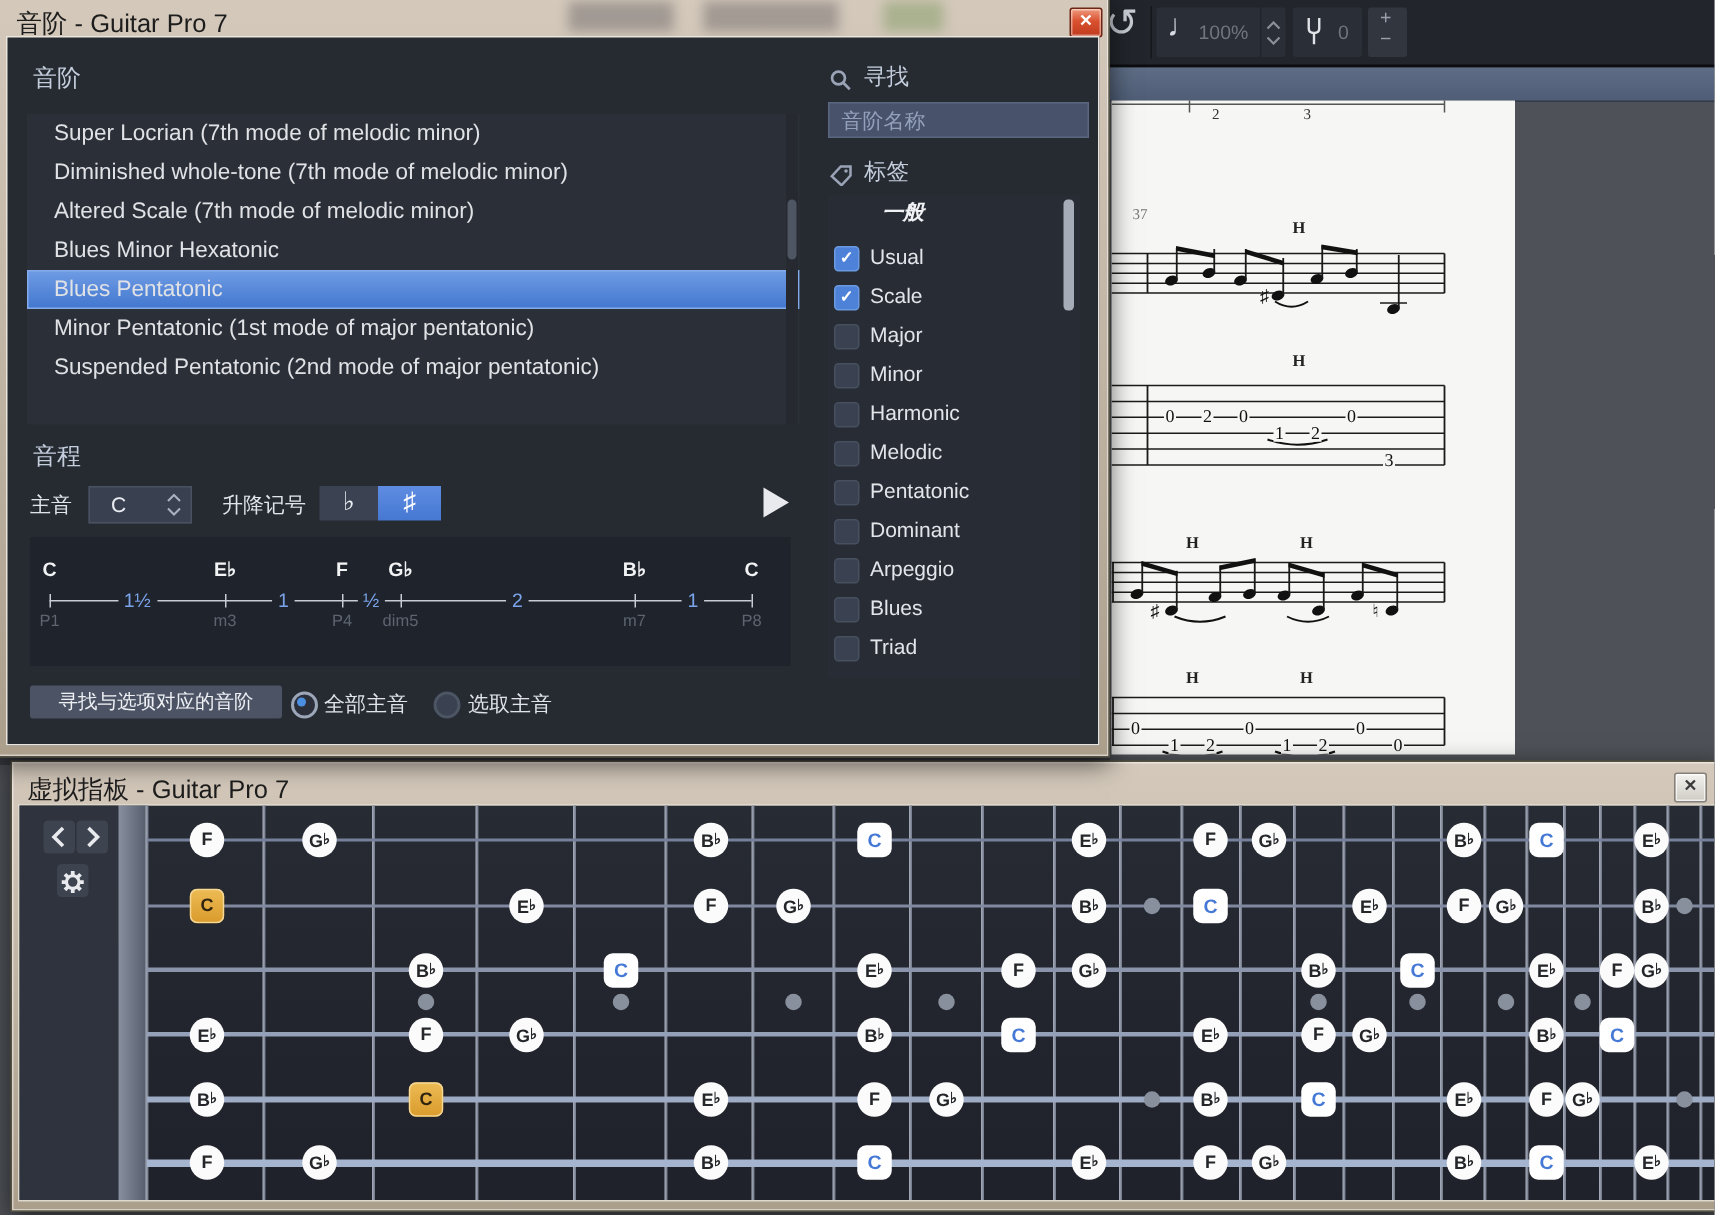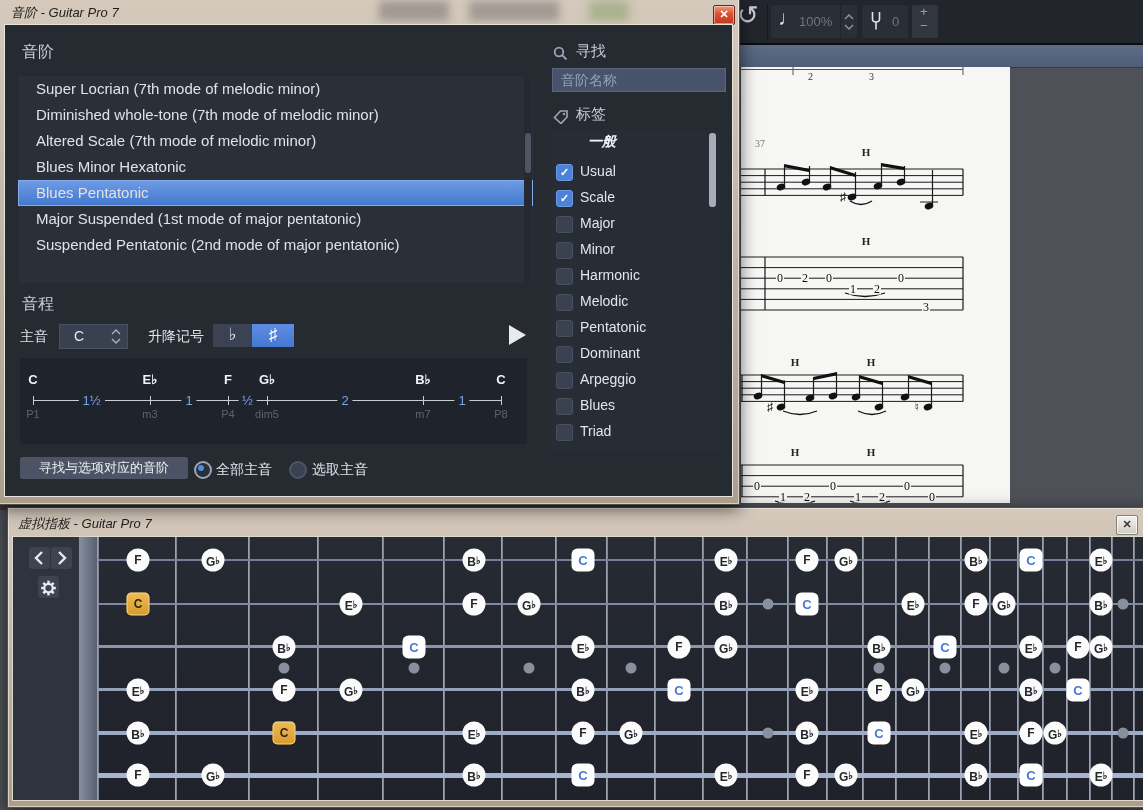--- a/index.html
+++ b/index.html
@@ -10,21 +10,21 @@
   .tb-group{position:absolute;top:5px;height:33px;background:#2a2e36;border-radius:2px;}
   .tb-sep{position:absolute;top:4px;width:1px;height:35px;background:#15171b;}
   .tb-dim{color:#70767e;font-size:13px;}
   #blue-band{left:730px;top:45px;width:413px;height:22px;background:linear-gradient(#5e6d85,#4f5e76);border-bottom:1px solid #343b4c;}
   #page{left:741px;top:67px;width:269px;height:436px;background:#f6f6f4;}
   .tabnum{position:absolute;transform:translate(-50%,-50%);font-family:"Liberation Serif",serif;font-size:12px;color:#111;background:#f6f6f4;padding:0 1px;line-height:11px;}
   .hmark{position:absolute;transform:translate(-50%,0);font-family:"Liberation Serif",serif;font-weight:bold;font-size:11px;color:#222;}
   .rulnum{position:absolute;font-family:"Liberation Serif",serif;font-size:10px;color:#333;}
   
   .win{background:linear-gradient(#d4c9bb,#ab9e8b);border:1px solid #55503f;box-shadow:0 4px 16px rgba(0,0,0,.6), inset 0 0 0 1px rgba(255,255,255,.5);}
-  .win-title{position:absolute;font-size:13px;color:#1d1d1d;white-space:nowrap;font-style:italic;}
+  .win-title{position:absolute;font-size:17px;color:#1d1d1d;white-space:nowrap;}
   .closebtn-red{position:absolute;width:20px;height:18px;background:linear-gradient(#f09a7e,#d9512f 45%,#c03a1e);border:1px solid #6e2614;border-radius:2px;box-shadow:inset 0 0 0 1px rgba(255,255,255,.45);color:#fff;font-size:11px;font-weight:bold;text-align:center;line-height:17px;}
   .closebtn-gray{position:absolute;width:20px;height:18px;background:linear-gradient(#f4f2ee,#cfccc5);border:1px solid #84807a;border-radius:2px;color:#3a3a3a;font-size:11px;font-weight:bold;text-align:center;line-height:17px;box-shadow:inset 0 0 0 1px rgba(255,255,255,.7);}
   
   #dlg-frame{left:-2px;top:-3px;width:740px;height:506px;}
   #dlg-content-bg{left:5px;top:26px;width:727px;height:471px;background:#262a31;border:1px solid #e9e5dc;}
   #dlg-layer{left:0;top:0;width:1143px;height:810px;pointer-events:none;}
   .dlg-h{position:absolute;color:#c3cddc;font-size:16px;}
   #scale-list{left:18px;top:76px;width:515px;height:207px;background:#2b2f37;overflow:hidden;}
   .list-item{position:relative;height:26px;line-height:26px;padding-left:18px;font-size:15px;color:#e0e2e6;white-space:nowrap;}
   .list-item.sel{background:linear-gradient(#6f9ce4,#4277cf);box-shadow:inset 0 0 0 1px #84abec;}
@@ -364,21 +364,21 @@
   </div>
   <div id="dlg-layer" class="abs">
     <div class="dlg-h" style="left:22px;top:42px">音阶</div>
     <div id="scale-list" class="abs">
 
     <div class="list-item">Super Locrian (7th mode of melodic minor)</div>
         <div class="list-item">Diminished whole-tone (7th mode of melodic minor)</div>
         <div class="list-item">Altered Scale (7th mode of melodic minor)</div>
         <div class="list-item">Blues Minor Hexatonic</div>
         <div class="list-item sel">Blues Pentatonic</div>
-        <div class="list-item">Major Suspended (1st mode of major pentatonic)</div>
+        <div class="list-item">Minor Pentatonic (1st mode of major pentatonic)</div>
         <div class="list-item">Suspended Pentatonic (2nd mode of major pentatonic)</div>
         <div id="list-scroll">
           <div id="list-thumb"></div>
         </div>
       </div>
 
     <svg class="abs" style="left:553px;top:46px" width="15" height="15" viewBox="0 0 15 15">
       <circle cx="6" cy="6" r="4.3" fill="none" stroke="#9aa4b6" stroke-width="1.8"></circle>
       <line x1="9.2" y1="9.2" x2="13.5" y2="13.5" stroke="#9aa4b6" stroke-width="1.8"></line>
     </svg>

